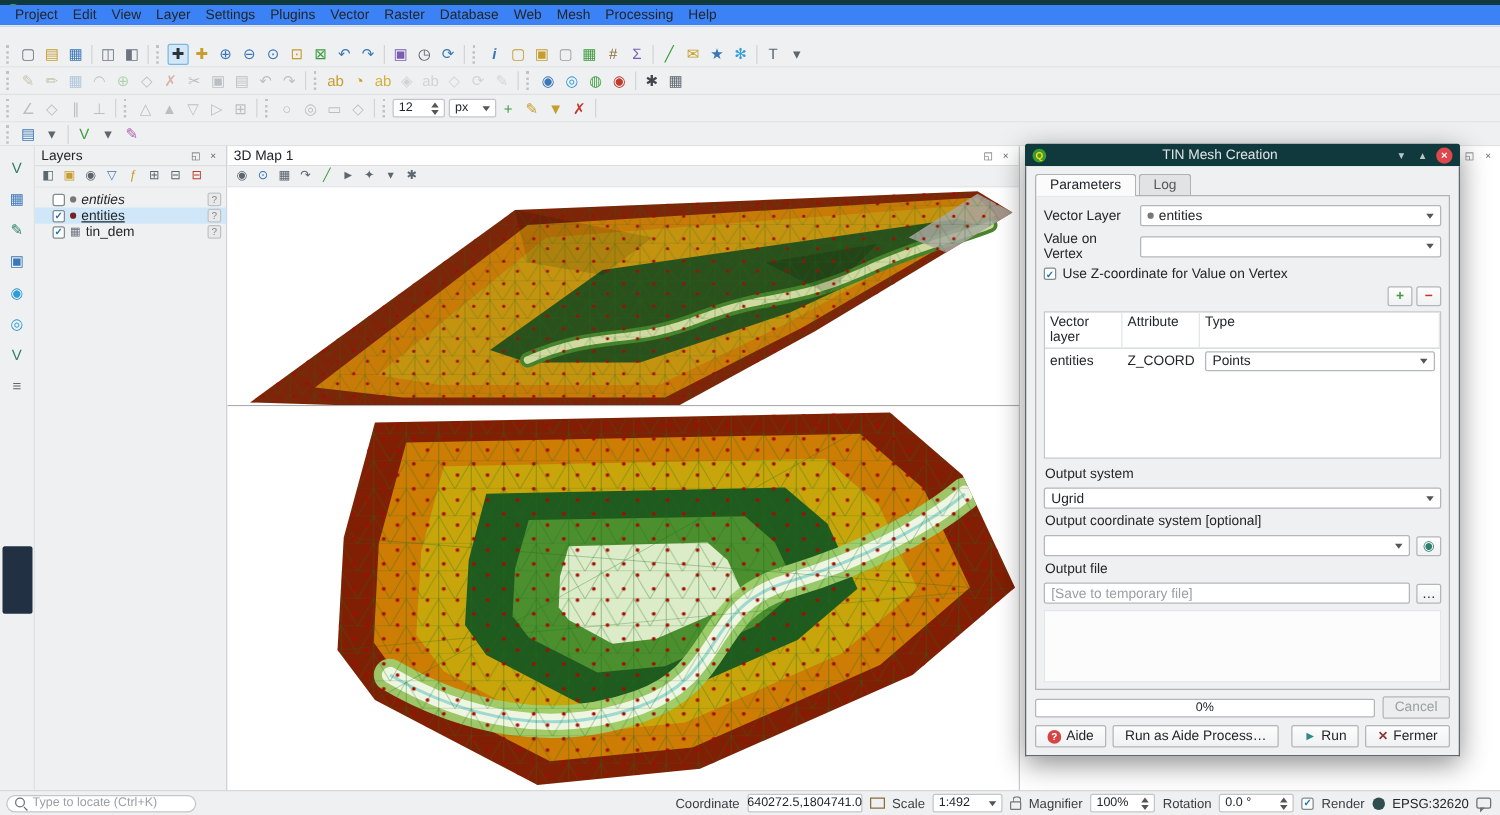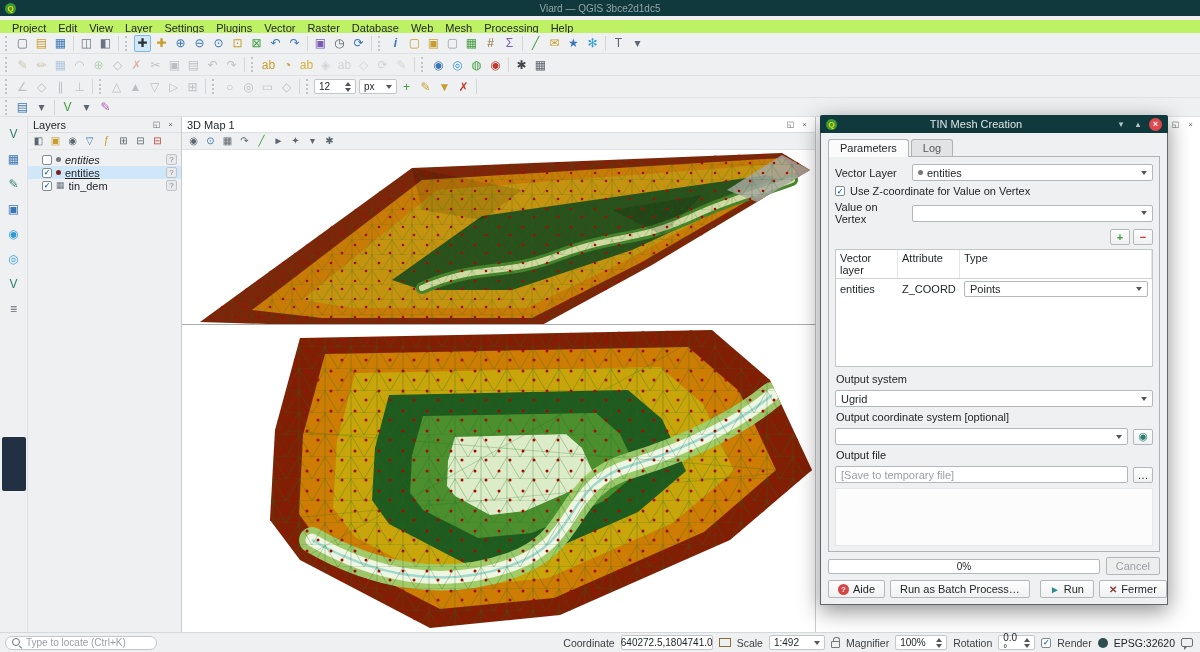--- a/index.html
+++ b/index.html
@@ -6,21 +6,21 @@
   html,body { margin:0; padding:0; }
   body { font-family:"Liberation Sans",sans-serif; font-size:11px; color:#232629; }
   .app { position:relative; width:1200px; height:652px; background:#eff0f1; overflow:hidden; }
 
   
   .titlebar { position:absolute; left:0; top:0; width:1200px; height:16px; background:#10393d; display:flex; align-items:center; }
   .titlebar .qlogo { margin-left:5px; }
   .title-text { position:absolute; left:0; right:0; text-align:center; color:#93a8a9; font-size:10px; }
   .qlogo { width:11px; height:11px; border-radius:50%; background:#3a9b35; color:#ffd900; font-size:8px; font-weight:bold; display:flex; align-items:center; justify-content:center; flex:none; }
 
-  .menubar { position:absolute; left:0; top:20px; width:1200px; height:17px; background:#bef264; border-bottom:1px solid #e2e3e4; display:flex; align-items:center; padding-left:6px; }
+  .menubar { position:absolute; left:0; top:4px; width:1200px; height:17px; background:#3b82f6; border-bottom:1px solid #e2e3e4; display:flex; align-items:center; padding-left:6px; }
   .menu-item { padding:0 6px; height:17px; line-height:17px; }
 
   .trow { position:absolute; left:0; width:1200px; background:#eff0f1; border-bottom:1px solid #e0e1e2; display:flex; align-items:center; padding:0 2px; }
   .trow1 { top:33px; height:21px; }
   .trow2 { top:54px; height:22px; }
   .trow3 { top:76px; height:22px; }
   .trow4 { top:98px; height:19px; }
   .ticon { width:17px; height:17px; margin:1px; border-radius:2px; display:flex; align-items:center; justify-content:center; font-size:12px; line-height:1; flex:none; cursor:default; }
   .ticon.bold { font-weight:bold; font-style:italic; }
   .ticon.active { background:#d2e7f7; border:1px solid #7fb6e0; }
@@ -432,30 +432,30 @@
         <div class="frow">
           <span class="lab">Vector Layer</span>
           <div class="combo">
             <span class="sym-point"></span>
             <span class="ctext">entities</span>
             <span class="caret"></span>
           </div>
         </div>
 
         <div class="frow">
-          <span class="cb checked"></span>
-          <span>Use Z-coordinate for Value on Vertex</span>
-        </div>
-
-        <div class="frow">
           <span class="lab">Value on Vertex</span>
           <div class="combo">
             <span class="ctext"></span>
             <span class="caret"></span>
           </div>
+        </div>
+
+        <div class="frow">
+          <span class="cb checked"></span>
+          <span>Use Z-coordinate for Value on Vertex</span>
         </div>
 
         <div class="addrem">
           <span class="btn-sq" style="color:#3f9d3f;font-weight:bold">+</span>
           <span class="btn-sq" style="color:#c0392b;font-weight:bold">−</span>
         </div>
 
         <div class="ptable">
           <div class="trh">
             <div>Vector layer</div>
@@ -502,21 +502,21 @@
       <div class="progress-row">
         <div class="progress">0%</div>
         <span class="btn disabled">Cancel</span>
       </div>
 
       <div class="btn-row">
         <span class="btn">
           <span class="help-ico">?</span>
           <span>Aide</span>
         </span>
-        <span class="btn">Run as Batch Process…</span>
+        <span class="btn">Run as Aide Process…</span>
         <span class="spacer"></span>
         <span class="btn">
           <span class="run-ico">►</span>
           <span>Run</span>
         </span>
         <span class="btn">
           <span class="x-ico">✕</span>
           <span>Fermer</span>
         </span>
       </div>
@@ -542,21 +542,21 @@
     <span class="lockico"></span>
     <span>Magnifier</span>
     <div class="sbox" style="width:52px">
       <span>100%</span>
       <span class="spin">
           <i class="up"></i>
           <i class="dn"></i>
         </span>
     </div>
     <span>Rotation</span>
-    <div class="sbox" style="width:37px">
+    <div class="sbox" style="width:60px">
       <span>0.0 °</span>
       <span class="spin">
           <i class="up"></i>
           <i class="dn"></i>
         </span>
     </div>
     <span class="cb checked"></span>
     <span>Render</span>
     <span class="crsico"></span>
     <span class="sb-strong">EPSG:32620</span>

